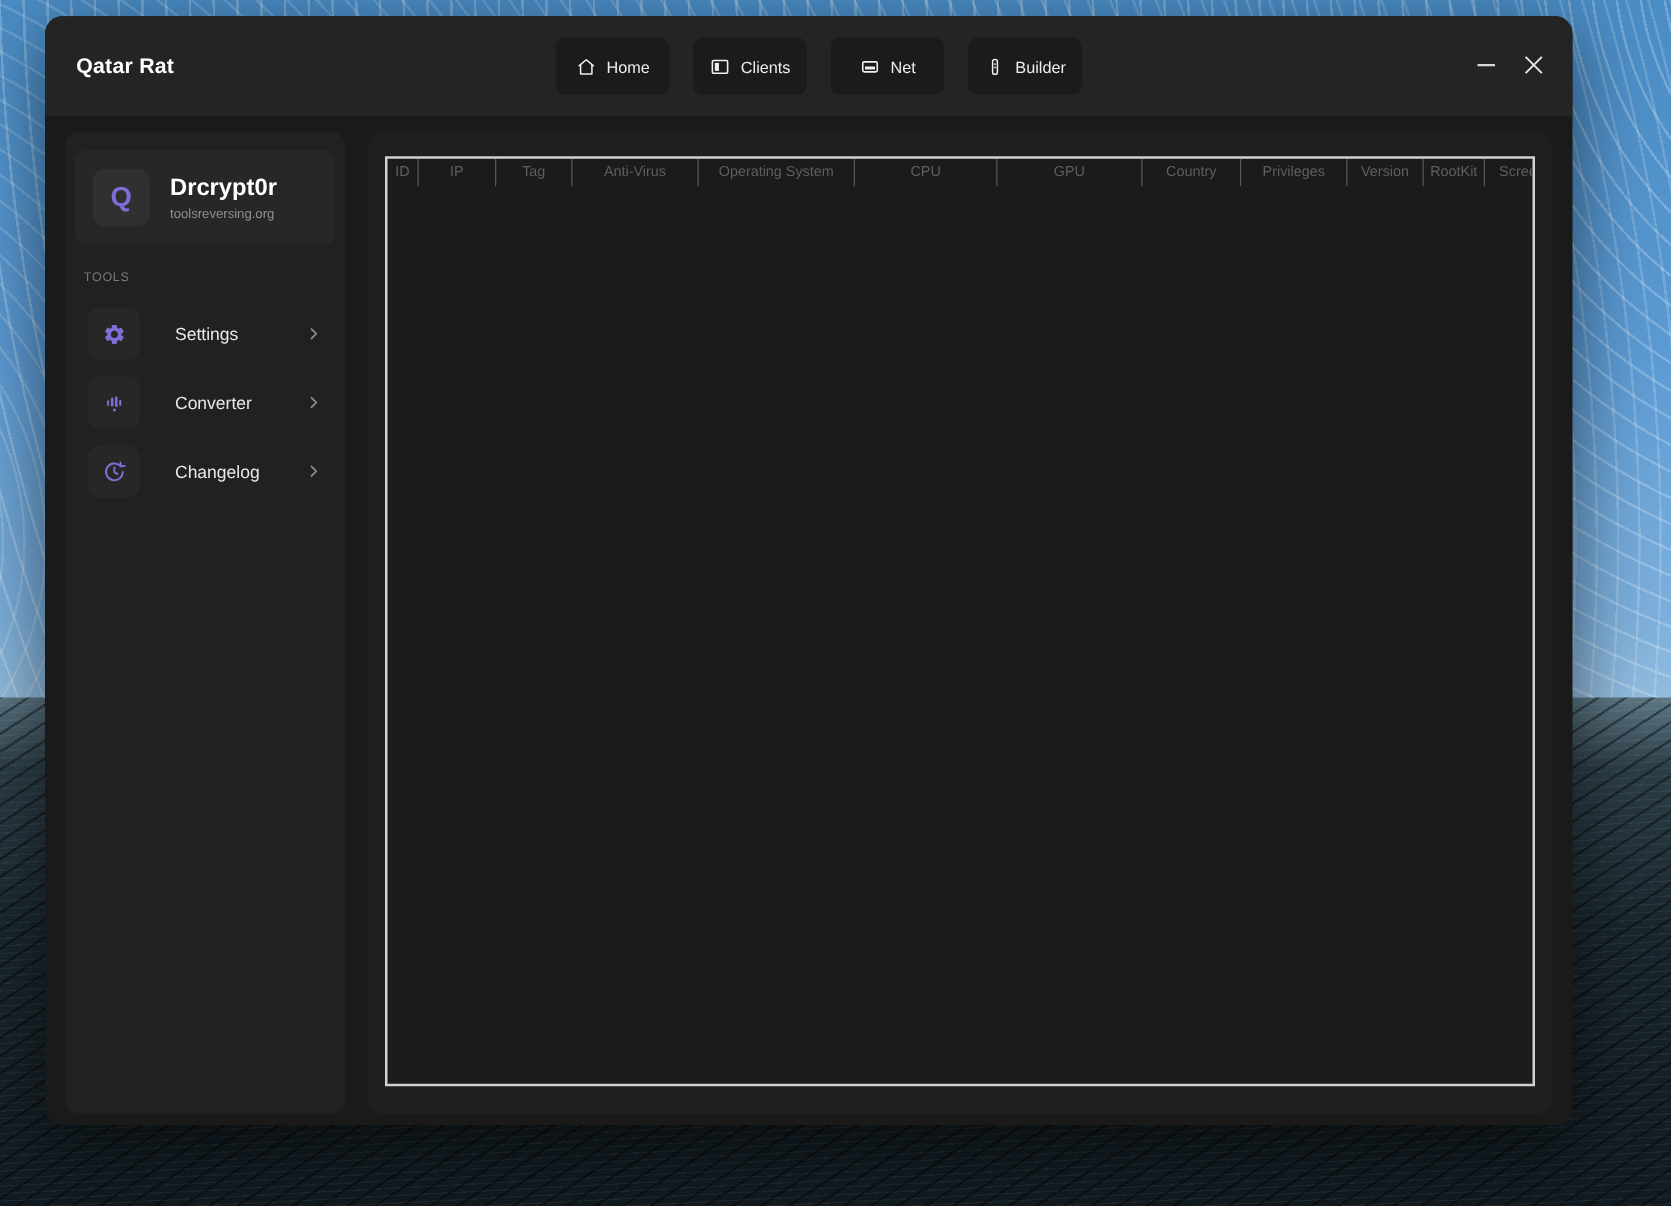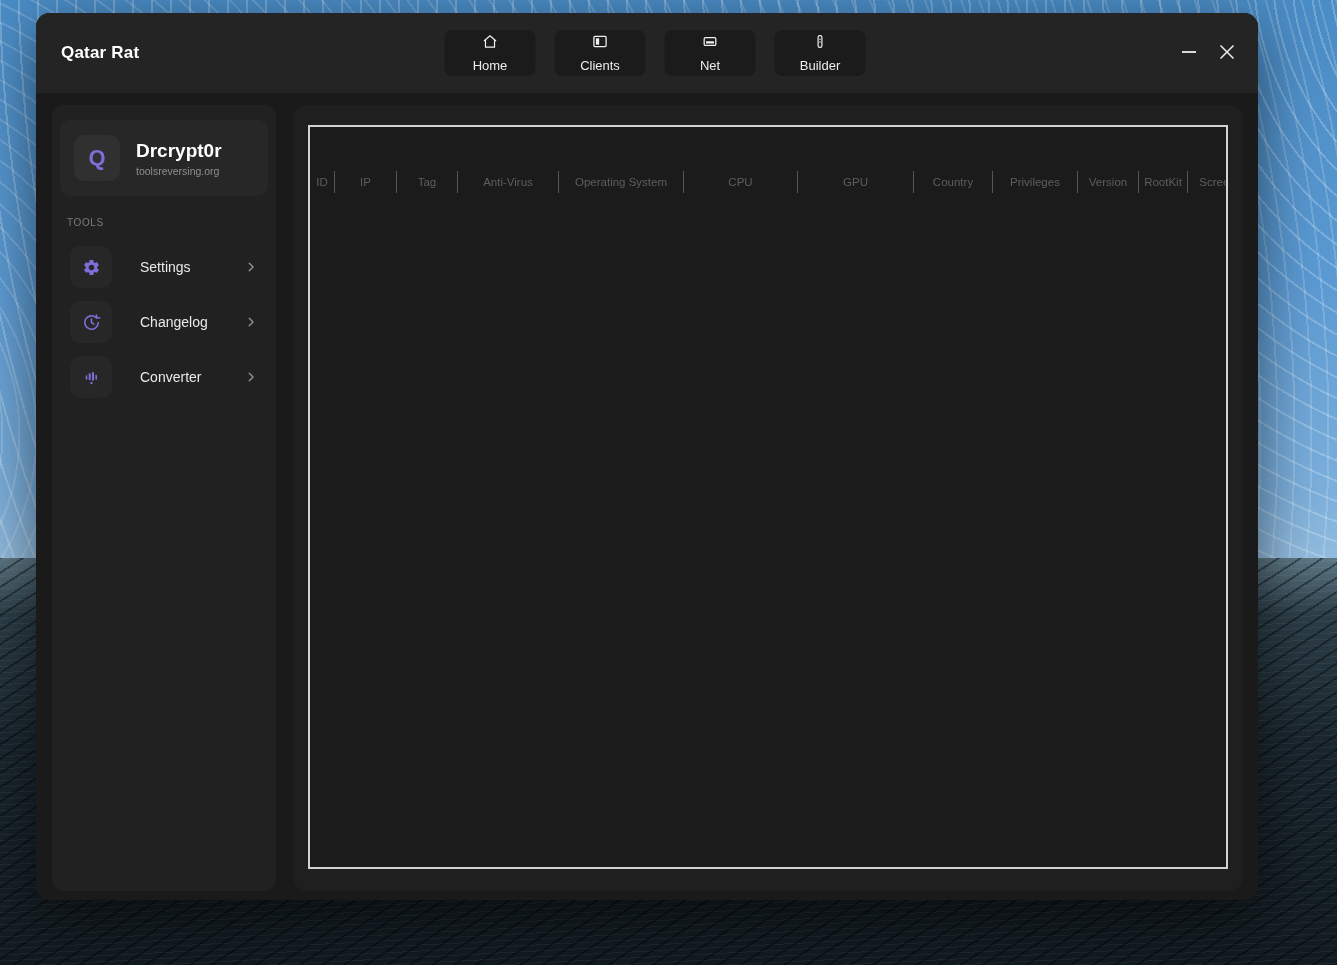--- a/index.html
+++ b/index.html
@@ -36,21 +36,21 @@
   .app-title { margin-left:25px; color:#ffffff; font-size:17px; font-weight:700; letter-spacing:.2px; }
 
   .nav-group {
     position:absolute; left:50%; top:50%; transform:translate(calc(-50% + 8px),-50%);
     display:flex; gap:19px;
   }
   .nav-btn {
     width:91px; height:46px; border:none; cursor:pointer;
     background:#1b1b1b; border-radius:8px;
     display:flex; align-items:center; justify-content:center; gap:8px;
-    color:#ededed; font-size:13px; font-family:"Liberation Sans", sans-serif;flex-direction:column;
+    color:#ededed; font-size:13px; font-family:"Liberation Sans", sans-serif;
   }
   .nav-btn svg { display:block; }
 
   .win-controls { position:absolute; right:20px; top:0; height:80px; display:flex; align-items:center; gap:16px; }
   .win-btn { width:22px; height:22px; background:none; border:none; cursor:pointer; display:flex; align-items:center; justify-content:center; }
 
   
   .sidebar {
     position:absolute; left:16px; top:92px; width:224px; height:786px;
     background:#212121; border-radius:12px;
@@ -95,21 +95,21 @@
   
   .content-panel {
     position:absolute; left:258px; top:92px; width:948px; height:786px;
     background:#1f1f1f; border-radius:12px;
   }
   .clients-table {
     position:absolute; left:14px; right:14px; top:20px; bottom:22px;
     background:#1b1b1b; border:2px solid #d2d2d2; overflow:hidden;
     display:flex; flex-direction:column;
   }
-  .thead { display:flex; height:22px; flex:0 0 22px; overflow:hidden;margin-top:44px; }
+  .thead { display:flex; height:22px; flex:0 0 22px; overflow:hidden; }
   .th {
     display:flex; align-items:center; justify-content:center;
     color:#5e5e5e; font-size:11.5px; white-space:nowrap; overflow:hidden;
     border-right:1px solid #565656; cursor:default;
   }
   .tbody { flex:1; }
 </style>
 </head>
 <body>
 
@@ -195,54 +195,54 @@
       <div class="section-label">TOOLS</div>
 
       <div class="menu">
         <div class="menu-item">
           <div class="menu-icon-box">
             <svg width="19" height="19" viewBox="0 0 24 24" fill="currentColor">
                 <path d="M19.14 12.94c.04-.3.06-.61.06-.94 0-.32-.02-.64-.07-.94l2.03-1.58c.18-.14.23-.41.12-.61l-1.92-3.32c-.12-.22-.37-.29-.59-.22l-2.39.96c-.5-.38-1.03-.7-1.62-.94l-.36-2.54c-.04-.24-.24-.41-.48-.41h-3.84c-.24 0-.43.17-.47.41l-.36 2.54c-.59.24-1.13.57-1.62.94l-2.39-.96c-.22-.08-.47 0-.59.22L2.74 8.87c-.12.21-.08.47.12.61l2.03 1.58c-.05.3-.09.63-.09.94s.02.64.07.94l-2.03 1.58c-.18.14-.23.41-.12.61l1.92 3.32c.12.22.37.29.59.22l2.39-.96c.5.38 1.03.7 1.62.94l.36 2.54c.05.24.24.41.48.41h3.84c.24 0 .44-.17.47-.41l.36-2.54c.59-.24 1.13-.56 1.62-.94l2.39.96c.22.08.47 0 .59-.22l1.92-3.32c.12-.22.07-.47-.12-.61l-2.01-1.58zM12 15.6c-1.98 0-3.6-1.62-3.6-3.6s1.62-3.6 3.6-3.6 3.6 1.62 3.6 3.6-1.62 3.6-3.6 3.6z"></path>
               </svg>
           </div>
           <div class="menu-label">Settings</div>
-          <div class="menu-chevron">
-            <svg width="14" height="14" viewBox="0 0 24 24" fill="none" stroke="currentColor" stroke-width="2.4" stroke-linecap="round" stroke-linejoin="round">
-                <path d="M9 5.5 15.5 12 9 18.5"></path>
-              </svg>
-          </div>
-        </div>
-
-        <div class="menu-item">
-          <div class="menu-icon-box">
-            <svg width="19" height="19" viewBox="0 0 24 24" fill="none" stroke="currentColor" stroke-width="2" stroke-linecap="round" stroke-linejoin="round">
-                <path d="M20.5 12a8.5 8.5 0 1 1-2.6-6.1"></path>
-                <path d="M18.2 2.6l.4 3.8 3.8-.4"></path>
-                <path d="M12 7.6v4.6l3 1.8"></path>
-              </svg>
-          </div>
-          <div class="menu-label">Changelog</div>
           <div class="menu-chevron">
             <svg width="14" height="14" viewBox="0 0 24 24" fill="none" stroke="currentColor" stroke-width="2.4" stroke-linecap="round" stroke-linejoin="round">
                 <path d="M9 5.5 15.5 12 9 18.5"></path>
               </svg>
           </div>
         </div>
 
         <div class="menu-item">
           <div class="menu-icon-box">
             <svg width="19" height="19" viewBox="0 0 24 24" fill="currentColor">
                 <rect x="4.6" y="9.2" width="2.1" height="5.6" rx="1"></rect>
                 <rect x="8.5" y="6.6" width="2.6" height="8.8" rx="1"></rect>
                 <rect x="12.6" y="5.2" width="2.6" height="10.8" rx="1"></rect>
                 <rect x="16.9" y="8.6" width="2.1" height="6.4" rx="1"></rect>
                 <circle cx="12" cy="19" r="1.5"></circle>
               </svg>
           </div>
           <div class="menu-label">Converter</div>
+          <div class="menu-chevron">
+            <svg width="14" height="14" viewBox="0 0 24 24" fill="none" stroke="currentColor" stroke-width="2.4" stroke-linecap="round" stroke-linejoin="round">
+                <path d="M9 5.5 15.5 12 9 18.5"></path>
+              </svg>
+          </div>
+        </div>
+
+        <div class="menu-item">
+          <div class="menu-icon-box">
+            <svg width="19" height="19" viewBox="0 0 24 24" fill="none" stroke="currentColor" stroke-width="2" stroke-linecap="round" stroke-linejoin="round">
+                <path d="M20.5 12a8.5 8.5 0 1 1-2.6-6.1"></path>
+                <path d="M18.2 2.6l.4 3.8 3.8-.4"></path>
+                <path d="M12 7.6v4.6l3 1.8"></path>
+              </svg>
+          </div>
+          <div class="menu-label">Changelog</div>
           <div class="menu-chevron">
             <svg width="14" height="14" viewBox="0 0 24 24" fill="none" stroke="currentColor" stroke-width="2.4" stroke-linecap="round" stroke-linejoin="round">
                 <path d="M9 5.5 15.5 12 9 18.5"></path>
               </svg>
           </div>
         </div>
       </div>
 
     </div>
 

